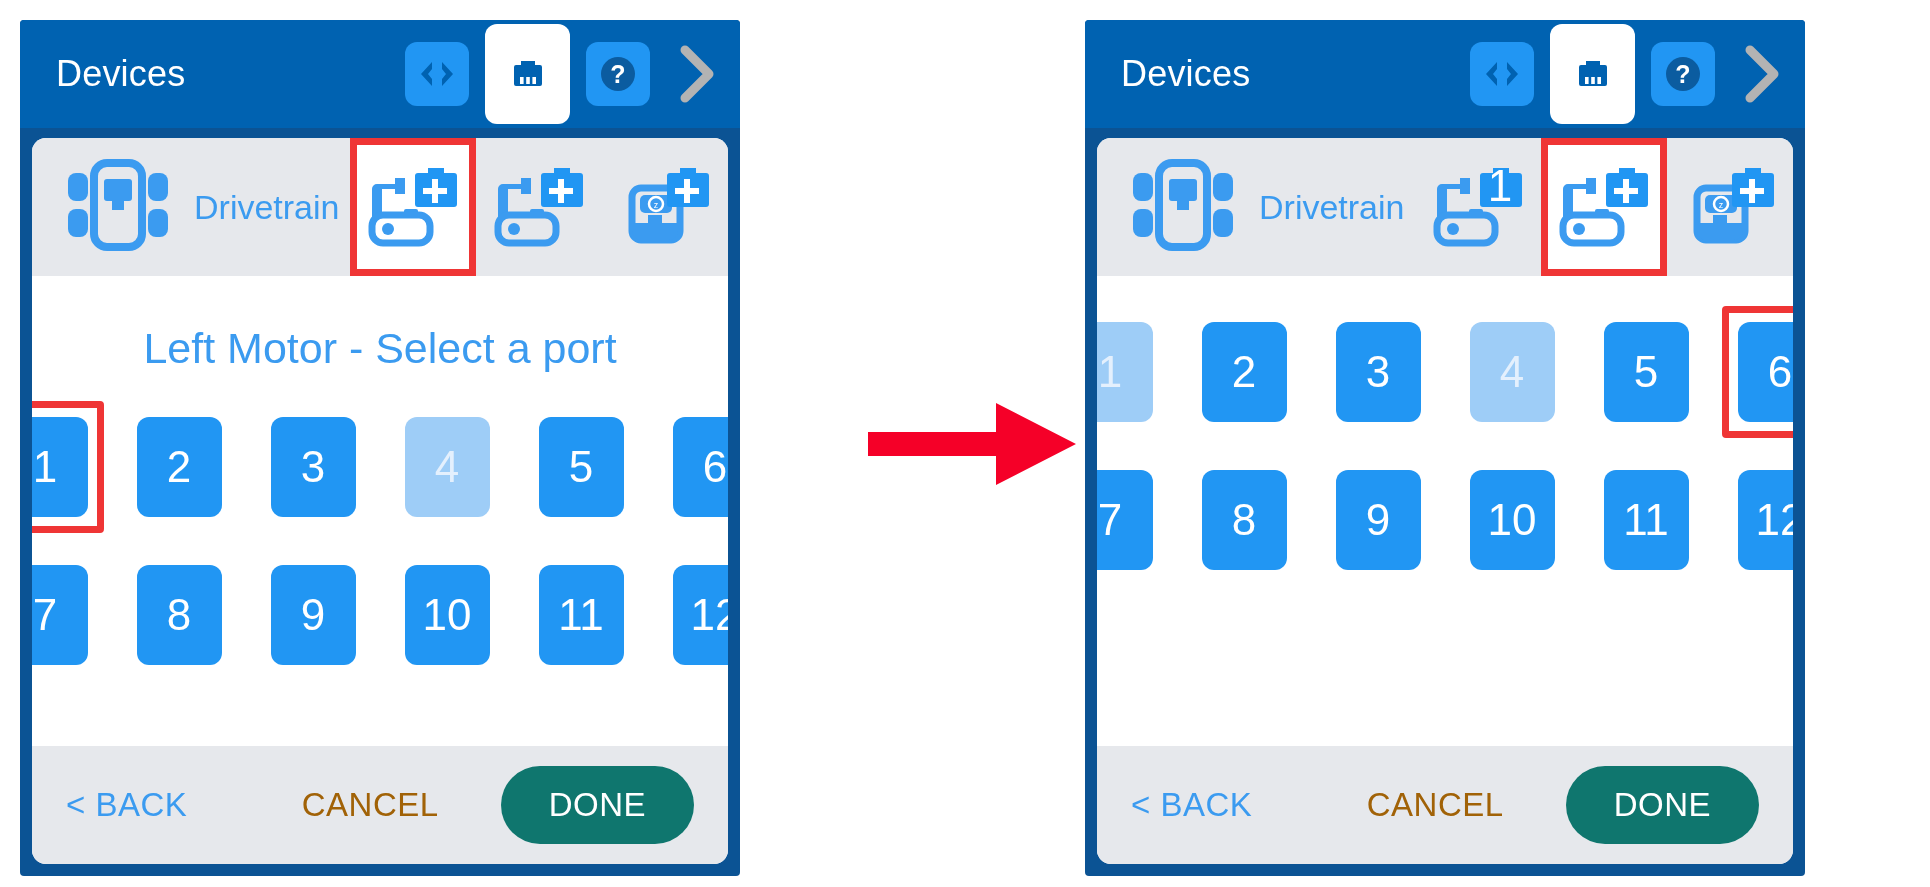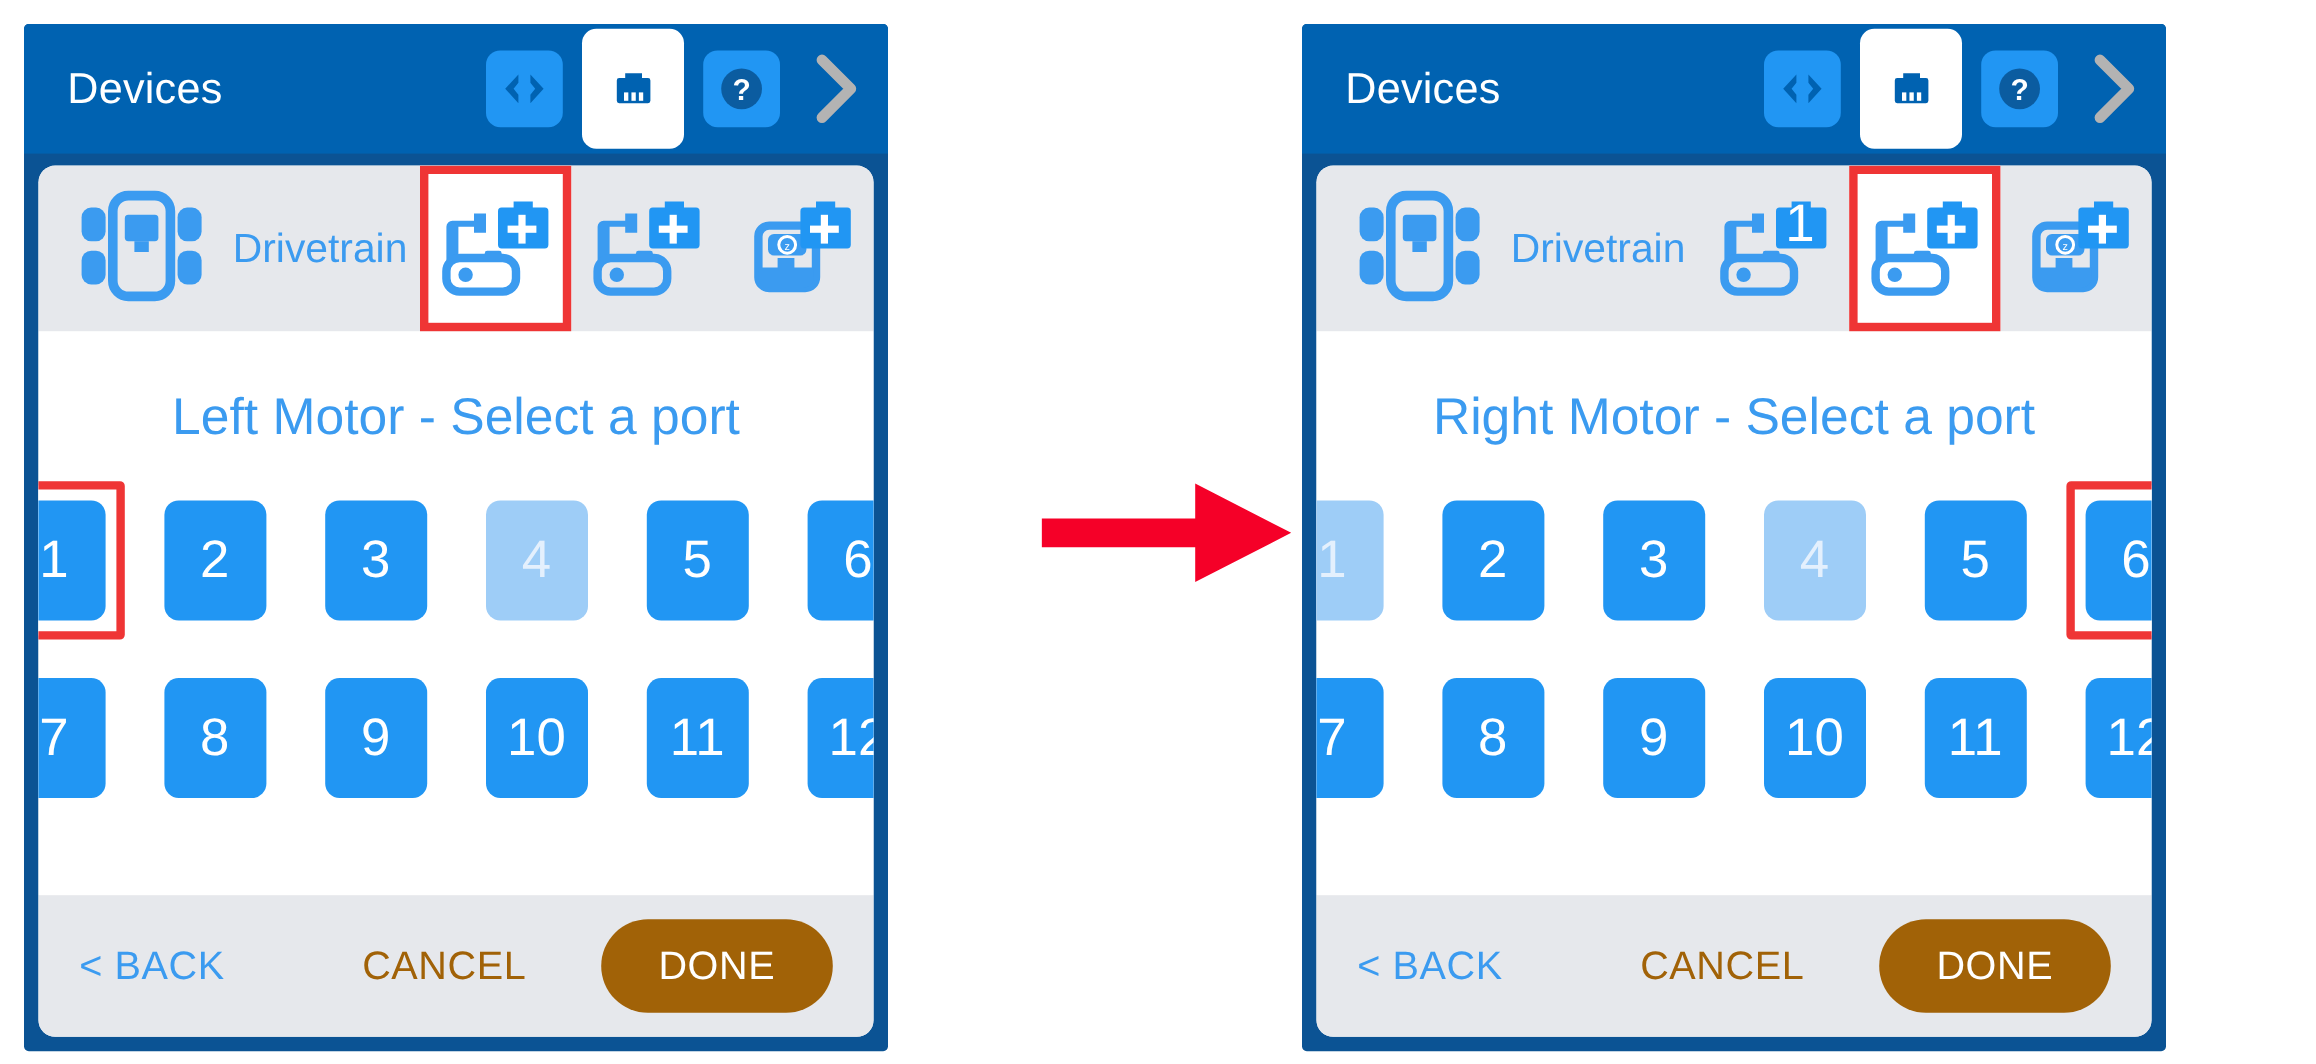--- a/index.html
+++ b/index.html
@@ -103,21 +103,21 @@
   .footer{
     height:118px;flex:0 0 118px;
     background:#e6e8ec;
     display:flex;align-items:center;
     padding:0 34px;box-sizing:border-box;gap:16px;
   }
   .back{color:#3b9bf0;font-size:33px;letter-spacing:.5px;}
   .spacer{flex:1 1 auto;}
   .cancel{color:#a16207;font-size:33px;letter-spacing:.5px;margin-right:46px;}
   .done{
-    background:#a16207;color:#ffffff;
+    background:#0f766e;color:#ffffff;
     font-size:33px;letter-spacing:.5px;
     padding:20px 48px;border-radius:40px;
   }
 
   
   .arrow-zone{
     position:absolute;left:860px;top:0;width:225px;height:887px;
     display:flex;align-items:center;justify-content:center;
   }
   .arrow{width:210px;height:90px;}
@@ -365,21 +365,20 @@
               <path d="M14 62 h16 v-8 h14 v8 h16 v8 a9 9 0 0 1 -9 9 h-28 a9 9 0 0 1 -9 -9 z" fill="#3b9bf0"></path>
               <path d="M52 12 h10 v-5 h16 v5 h10 a3 3 0 0 1 3 3 v28 a3 3 0 0 1 -3 3 h-36 a3 3 0 0 1 -3 -3 v-28 a3 3 0 0 1 3 -3 z" fill="#2196f3"></path>
               <rect x="66" y="18" width="6" height="24" fill="#ffffff"></rect>
               <rect x="57" y="27" width="24" height="6" fill="#ffffff"></rect>
             </svg>
           </div>
         </div>
       </div>
 
       <div class="body">
-        <div class="prompt">Right Motor - Select a port</div>
         <div class="grid">
           <div class="grow">
             <span class="portwrap">
                 <span class="port dim">1</span>
               </span>
             <span class="portwrap">
                 <span class="port">2</span>
               </span>
             <span class="portwrap">
                 <span class="port">3</span>

